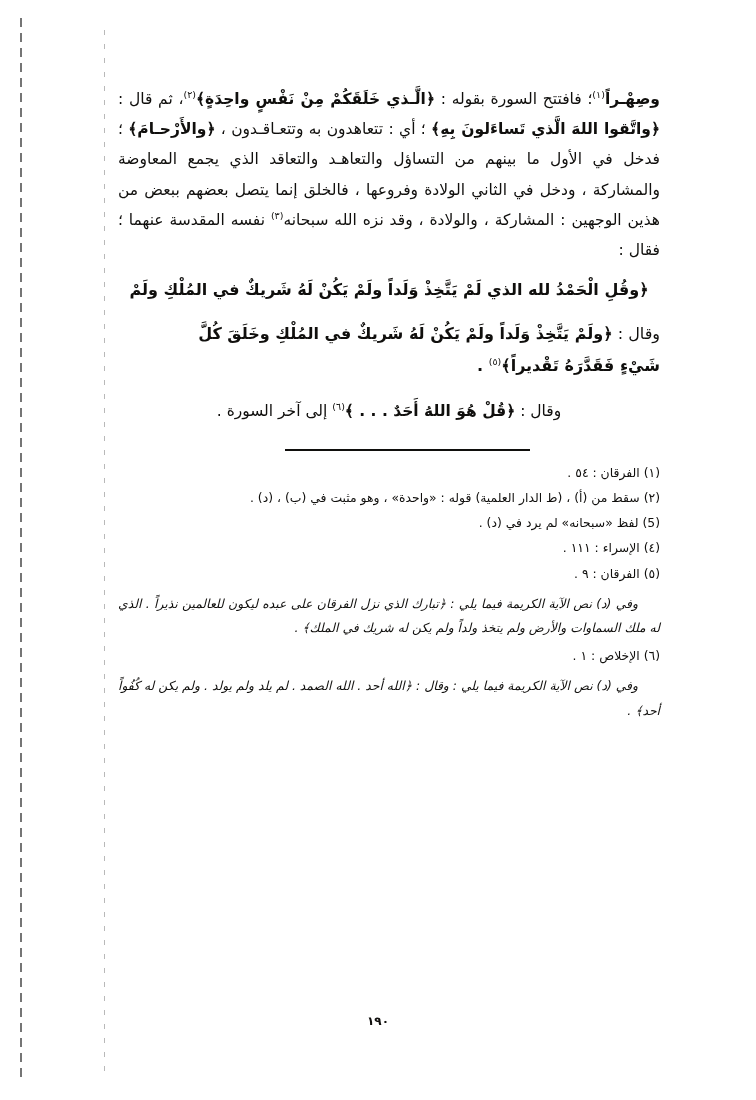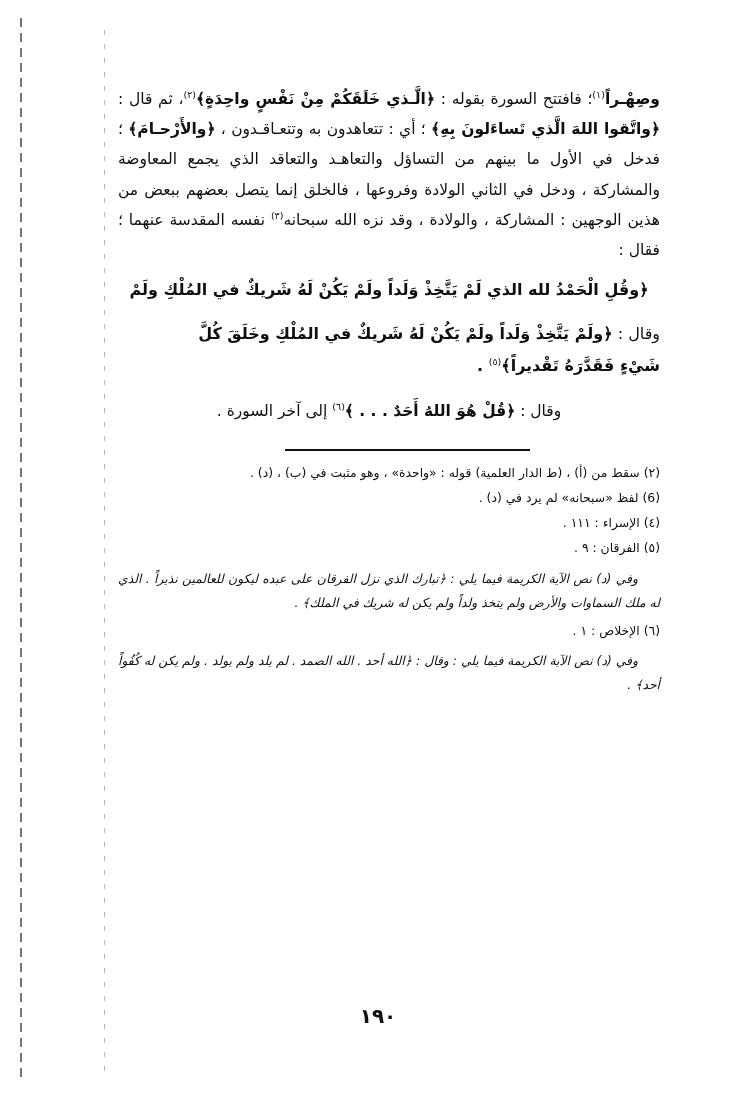--- a/index.html
+++ b/index.html
@@ -133,21 +133,21 @@
     text-indent: 22px;
     font-style: italic;
   }
 
   .page-number {
     position: absolute;
     bottom: 72px;
     left: 0;
     width: 756px;
     text-align: center;
-    font-size: 20px;
+    font-size: 12px;
     font-weight: bold;
     letter-spacing: 1px;
   }
 </style>
 </head>
 <body>
 
 <div class="page-edge-left"></div>
 <div class="edge-line"></div>
 <div class="edge-line2"></div>
@@ -165,22 +165,23 @@
   <div class="verse-block-2">
     <div><span class="qala-lead">وقال : </span><span>﴿ولَمْ يَتَّخِذْ وَلَداً ولَمْ يَكُنْ لَهُ شَريكٌ في المُلْكِ وخَلَقَ كُلَّ</span></div>
     <div><span>شَيْءٍ فَقَدَّرَهُ تَقْديراً﴾</span><span class="sup">(٥)</span><span> .</span></div>
   </div>
 
   <div class="verse-line"><span>وقال : </span><span class="quran">﴿قُلْ هُوَ اللهُ أَحَدٌ . . . ﴾</span><span class="sup">(٦)</span><span> إلى آخر السورة .</span></div>
 
   <div class="rule"></div>
 
   <div class="notes">
+    <p class="note">(١) الفرقان : ٥٤ .</p>
     <p class="note">(٢) سقط من (أ) ، (ط الدار العلمية) قوله : «واحدة» ، وهو مثبت في (ب) ، (د) .</p>
-    <p class="note">(6) لفظ «سبحانه» لم يرد في (د) .</p>
+    <p class="note">(5) لفظ «سبحانه» لم يرد في (د) .</p>
     <p class="note">(٤) الإسراء : ١١١ .</p>
     <p class="note">(٥) الفرقان : ٩ .</p>
     <p class="note-para note-indent">وفي (د) نص الآية الكريمة فيما يلي : ﴿تبارك الذي نزل الفرقان على عبده ليكون للعالمين نذيراً .  الذي له ملك السماوات والأرض ولم يتخذ ولداً ولم يكن له شريك في الملك﴾ .</p>
     <p class="note">(٦) الإخلاص : ١ .</p>
     <p class="note-para note-indent">وفي (د) نص الآية الكريمة فيما يلي : وقال : ﴿الله أحد .  الله الصمد .  لم يلد ولم يولد .  ولم يكن له كُفُواً أحد﴾ .</p>
   </div>
 
 </div>
 
 <div class="page-number">١٩٠</div>

